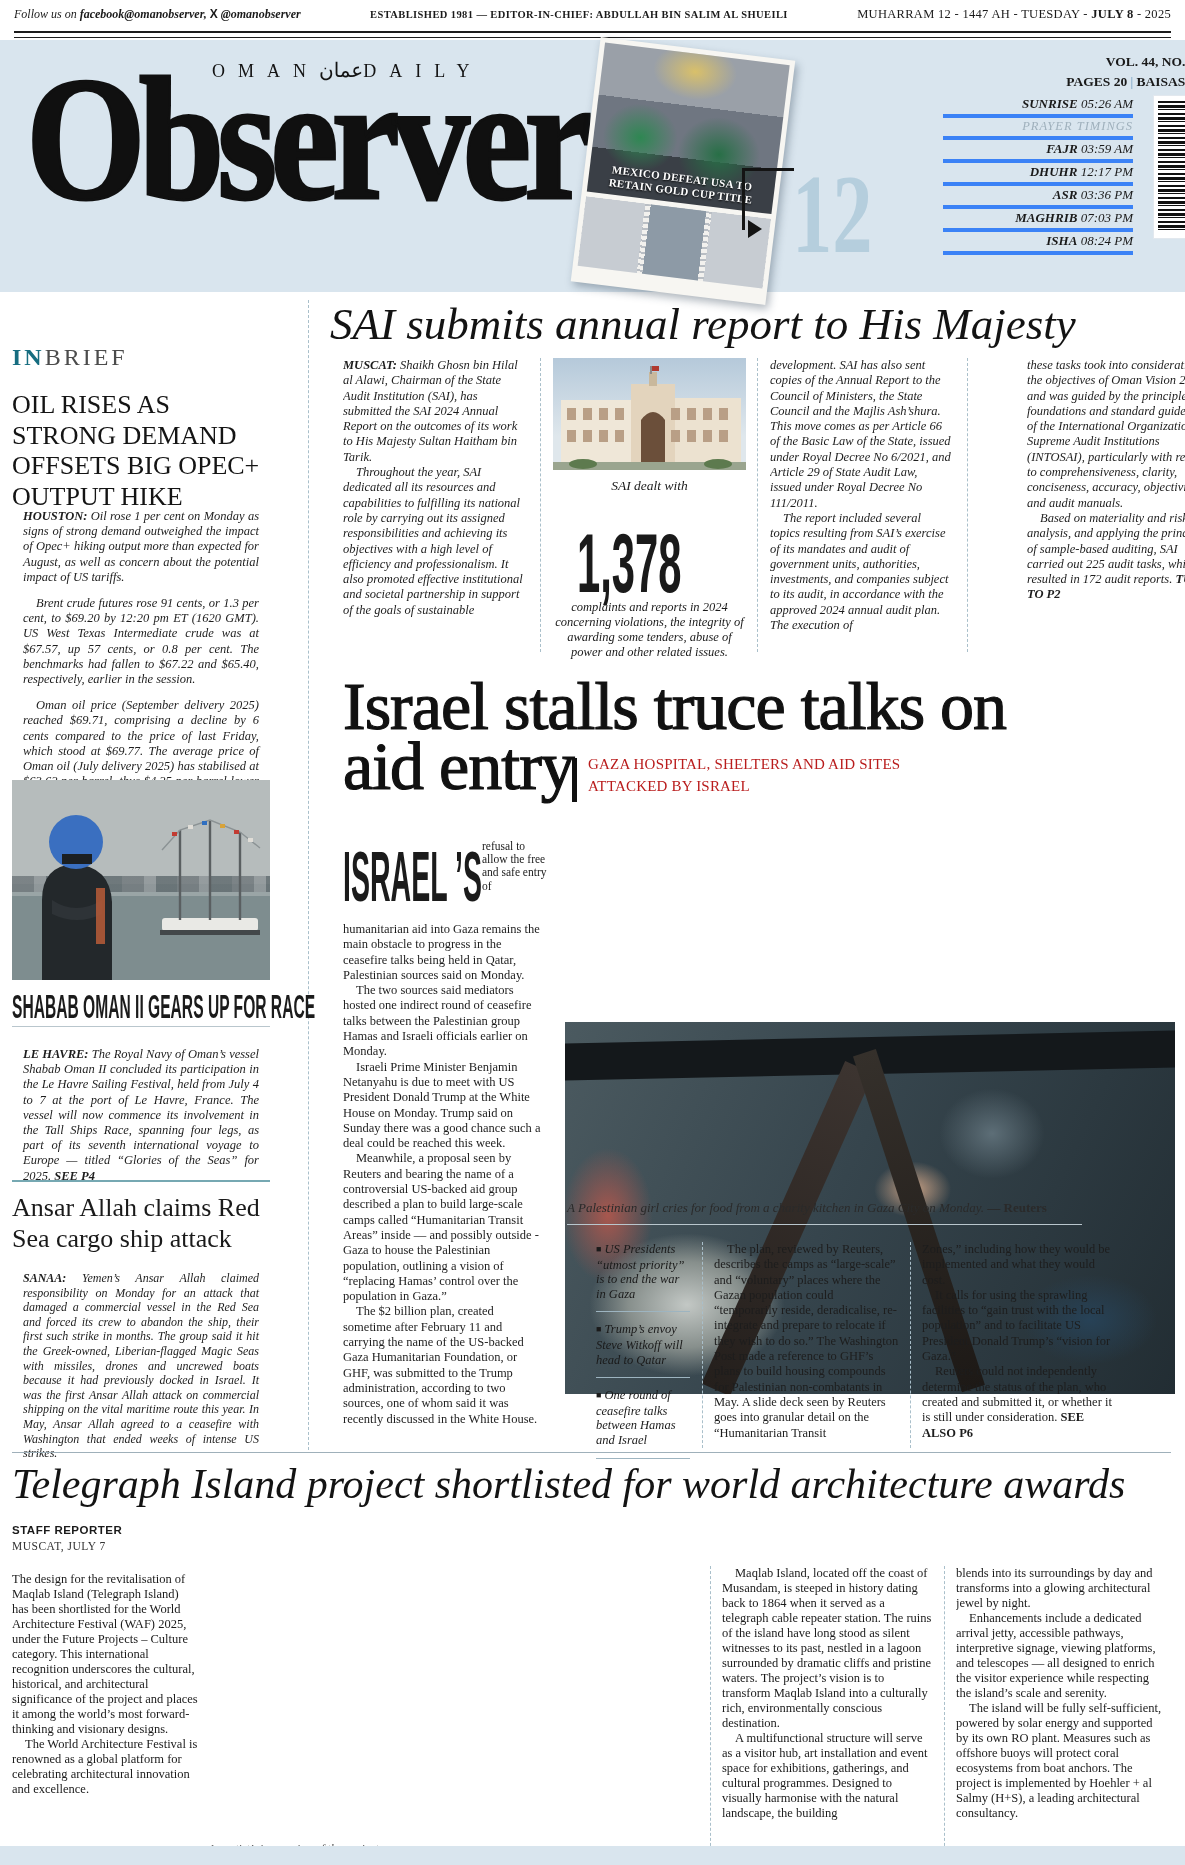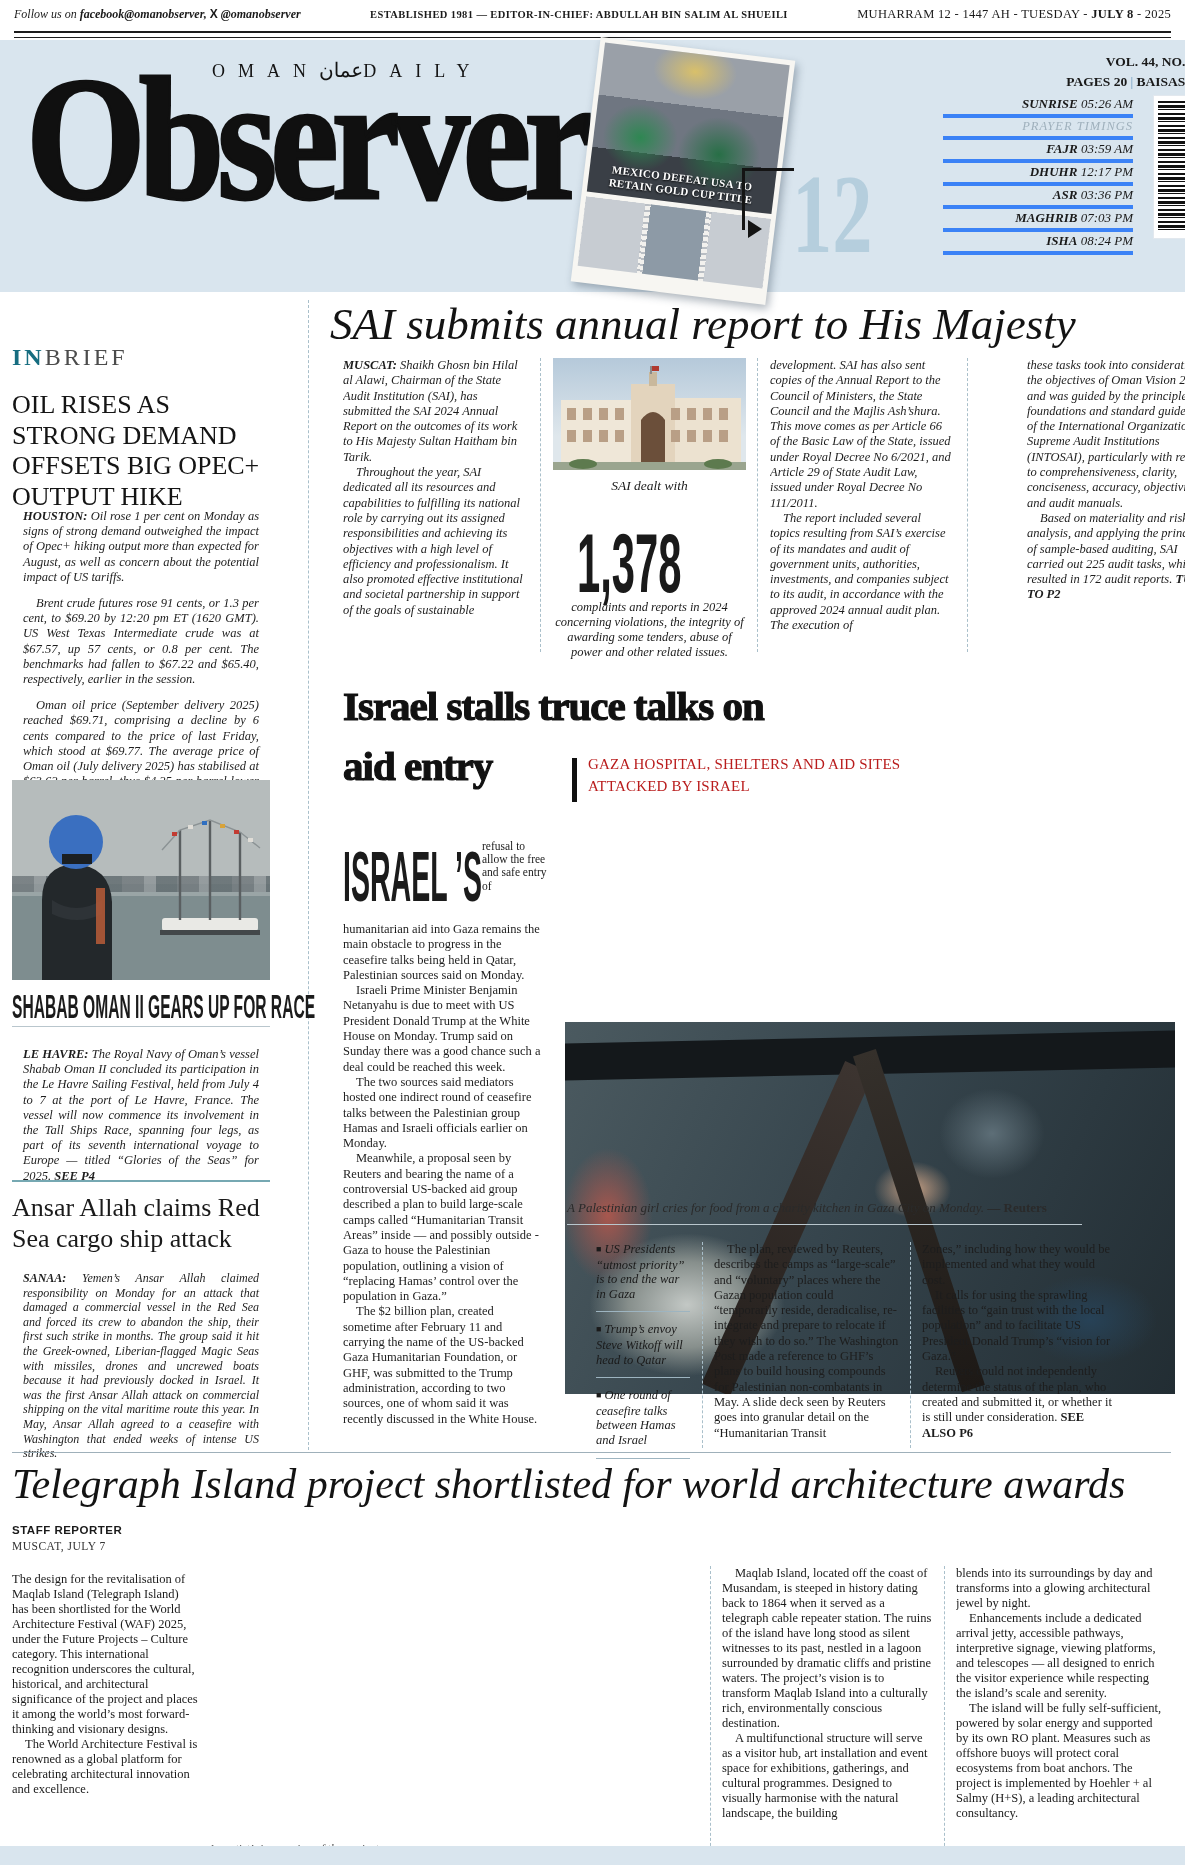--- a/index.html
+++ b/index.html
@@ -82,21 +82,21 @@
   #sai-c2{left:553px;top:358px;width:193px;text-align:center;}
   #sai-bldg{width:193px;height:112px;position:relative;}
   #sai-lead{margin-top:8px;font-style:italic;font-size:13.5px;}
   #sai-num .cond{font-size:58px;transform:scale(.72,1.45);}
   #sai-num{height:84px;margin-top:20px;}
   #sai-desc{font-style:italic;font-size:12.5px;line-height:15px;margin-top:2px;}
   #sai-c3{left:770px;top:358px;width:181px;height:294px;font-style:italic;}
   #sai-c4{left:981px;top:358px;width:190px;height:294px;font-style:italic;margin-left:46px;}
 
   
-  #isr-h1{left:343px;top:676px;font-size:41px;line-height:60px;font-weight:700;letter-spacing:-1px;color:#111;
+  #isr-h1{left:343px;top:676px;font-size:68px;line-height:60px;font-weight:400;letter-spacing:-1px;color:#111;
           -webkit-text-stroke:1.2px #111;white-space:nowrap;}
   #isr-bar{left:572px;top:758px;width:5px;height:44px;background:#111;}
   #isr-sub{left:588px;top:754px;width:320px;font-size:15px;line-height:21.5px;letter-spacing:.2px;color:#b91c1c;}
   #isr-lead-word{left:343px;top:836px;height:80px;}
   #isr-lead-word .cond{font-size:46px;transform:scale(.62,1.52);color:#1b1b1b;}
   #isr-lead-txt{left:482px;top:840px;width:66px;font-size:11.5px;line-height:13.2px;}
   #isr-body{left:343px;top:922px;width:200px;height:528px;}
   #gaza-photo{left:565px;top:822px;width:610px;height:372px;}
   #gaza-cap{left:567px;top:1200px;width:600px;font-size:13px;font-style:italic;color:#2a2a2a;}
   #gaza-cap-rule{left:567px;top:1224px;width:515px;}
@@ -301,22 +301,22 @@
     <div>Israel stalls truce talks on</div>
     <div>aid entry</div>
   </div>
   <div id="isr-bar" class="abs"></div>
   <div id="isr-sub" class="abs">GAZA HOSPITAL, SHELTERS AND AID SITES ATTACKED BY ISRAEL</div>
 
   <div id="isr-lead-word" class="abs"><span class="cond">ISRAEL ’S</span></div>
   <div id="isr-lead-txt" class="abs">refusal to allow the free and safe entry of</div>
   <div id="isr-body" class="abs colbody hide">
     <p>humanitarian aid into Gaza remains the main obstacle to progress in the ceasefire talks being held in Qatar, Palestinian sources said on Monday.</p>
+    <p class="ind">The two sources said mediators hosted one indirect round of ceasefire talks between the Palestinian group Hamas and Israeli officials earlier on Monday.</p>
     <p class="ind">Israeli Prime Minister Benjamin Netanyahu is due to meet with US President Donald Trump at the White House on Monday. Trump said on Sunday there was a good chance such a deal could be reached this week.</p>
-    <p class="ind">The two sources said mediators hosted one indirect round of ceasefire talks between the Palestinian group Hamas and Israeli officials earlier on Monday.</p>
     <p class="ind">Meanwhile, a proposal seen by Reuters and bearing the name of a controversial US-backed aid group described a plan to build large-scale camps called “Humanitarian Transit Areas” inside — and possibly outside - Gaza to house the Palestinian population, outlining a vision of “replacing Hamas’ control over the population in Gaza.”</p>
     <p class="ind">The $2 billion plan, created sometime after February 11 and carrying the name of the US-backed Gaza Humanitarian Foundation, or GHF, was submitted to the Trump administration, according to two sources, one of whom said it was recently discussed in the White House.</p>
   </div>
 
   <div id="gaza-photo" class="abs ph">
     <div class="bg"></div>
       <div class="bar"></div>
       <div class="pole"></div>
       <div class="pole2"></div>
   </div>

